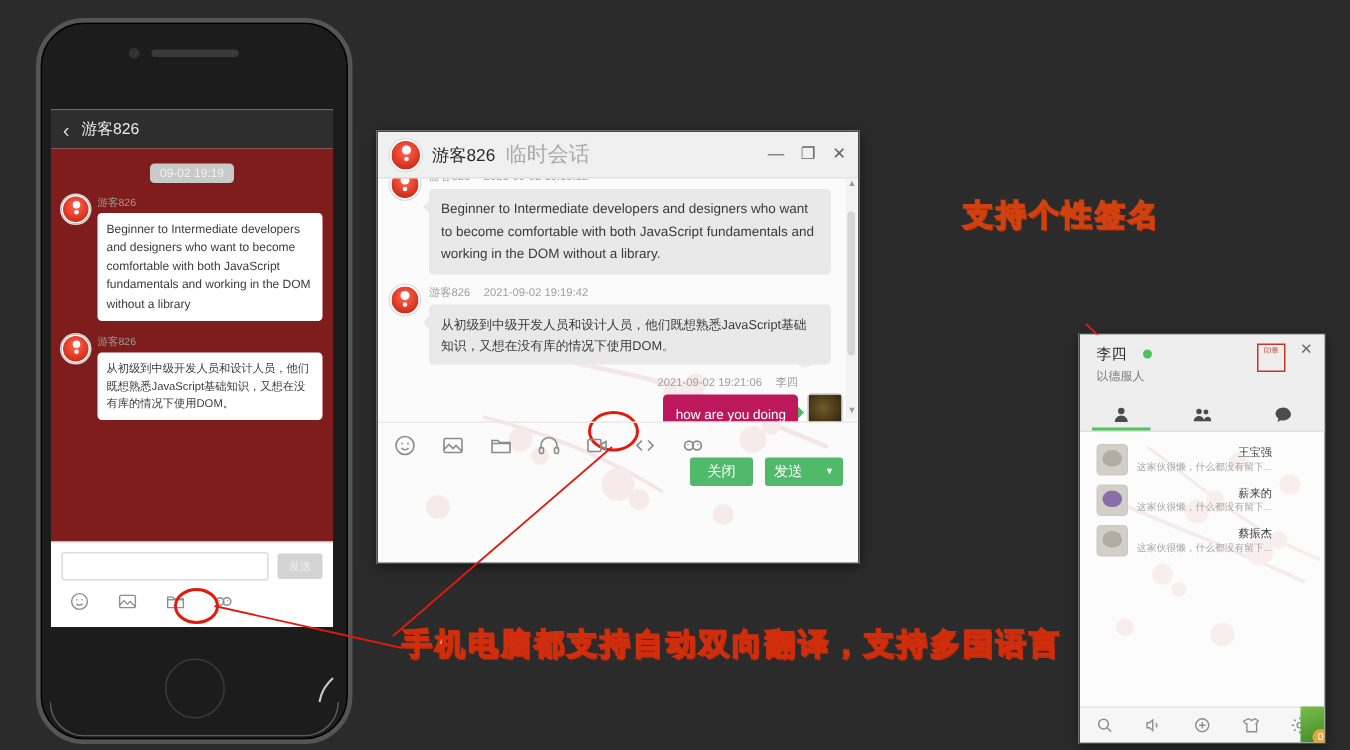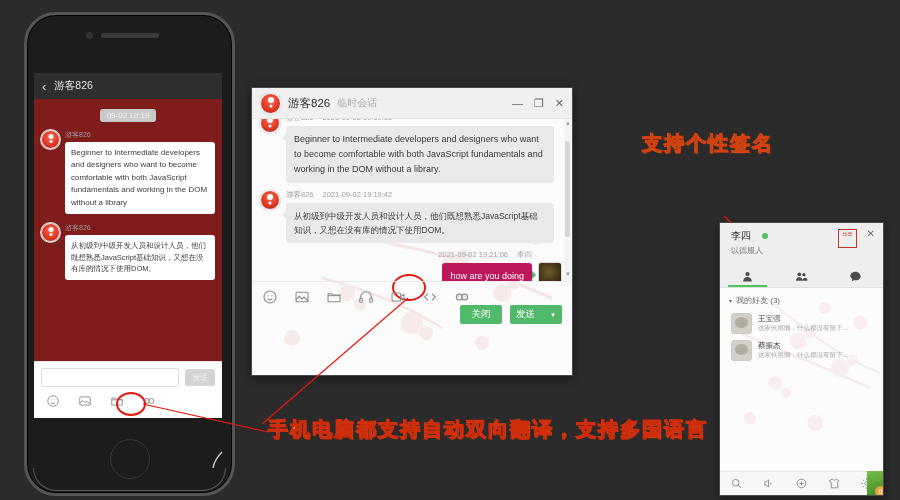--- a/index.html
+++ b/index.html
@@ -101,21 +101,21 @@
   .cw-av{
     width:19px;height:19px;border-radius:50%;
     background:radial-gradient(circle at 50% 38%,#ff6a55 0%,#e03a25 55%,#a81f12 100%);
     border:1.5px solid #fff;box-shadow:0 0 0 1px #e0e0e0;position:relative;flex:none;
   }
   .cw-av:after{
     content:"";position:absolute;left:50%;top:3px;transform:translateX(-50%);
     width:6px;height:6px;border-radius:50%;background:#fff;box-shadow:0 6px 0 -1.5px #fff;
   }
   .cw-name{font-size:11.5px;color:#2b2b2b;}
-  .cw-sub{font-size:10px;color:#a9a9a9;}
+  .cw-sub{font-size:14px;color:#a9a9a9;}
   .cw-wctl{margin-left:auto;display:flex;align-items:center;gap:11px;color:#666;}
   .cw-wctl span{font-size:11px;line-height:1;cursor:pointer;}
   .cw-msgs{
     position:relative;height:160px;overflow:hidden;padding:2px 10px 0 8px;z-index:2;
   }
   .cw-scroll{
     position:absolute;right:1px;top:31px;width:7px;height:160px;background:#f3f3f3;z-index:3;
   }
   .cw-scroll .thumb{position:absolute;left:1px;top:22px;width:5px;height:96px;background:#d6d6d6;border-radius:3px;}
   .cw-scroll .up,.cw-scroll .dn{position:absolute;left:1px;width:5px;height:7px;color:#9a9a9a;font-size:6px;text-align:center;line-height:7px;}
@@ -187,21 +187,21 @@
   .rp-list{position:relative;z-index:2;height:185px;overflow:hidden;padding-top:5px;}
   .rp-grp{display:flex;align-items:center;gap:4px;padding:2px 0 4px 9px;font-size:8px;color:#6a6a6a;cursor:pointer;}
   .rp-grp .chev{font-size:6px;}
   .rp-item{display:flex;align-items:center;gap:6px;padding:3px 8px 3px 11px;cursor:pointer;}
   .rp-iav{
     width:19px;height:19px;border-radius:3px;flex:none;
     background:#d3cfc9;border:1px solid #cfcac3;position:relative;overflow:hidden;
   }
   .rp-iav i{position:absolute;left:3px;top:3px;width:13px;height:11px;border-radius:50% 50% 45% 45%;background:#b3aca2;}
   .rp-iav.p i{background:#8a6ea8;}
-  .rp-txt{min-width:0;}
+  .rp-txt{min-width:0;text-align:right;}
   .rp-inm{font-size:7.5px;color:#3d3d3d;}
   .rp-isg{font-size:6.5px;color:#a5a5a5;white-space:nowrap;overflow:hidden;text-overflow:ellipsis;max-width:104px;}
   .rp-foot{
     position:absolute;left:0;bottom:0;width:100%;height:23px;background:#f6f6f6;
     border-top:1px solid #e6e6e6;display:flex;align-items:center;justify-content:space-around;
     z-index:3;color:#8d8d8d;
   }
   .rp-foot .ic{width:13px;height:13px;}
   .rp-leaf{
     position:absolute;right:0;bottom:0;width:16px;height:24px;
@@ -500,35 +500,40 @@
       <div class="rp-tab">
         <span class="ic">
           <svg viewBox="0 0 24 24" fill="currentColor">
               <path d="M12 3C6.8 3 2.5 6.4 2.5 10.6c0 2.4 1.4 4.6 3.6 6L5 20.8l4-2.1c1 .2 2 .4 3 .4 5.2 0 9.5-3.4 9.5-7.6S17.2 3 12 3z"></path>
             </svg>
         </span>
       </div>
     </div>
 
     <div class="rp-list">
-      <div class="rp-grp">
-        <span class="chev">▾</span>
-        <span>我的好友 (3)</span>
-      </div>
 
       <div class="rp-item">
         <div class="rp-iav">
             <i></i>
           </div>
         <div class="rp-txt">
           <div class="rp-inm">王宝强</div>
           <div class="rp-isg">这家伙很懒，什么都没有留下...</div>
         </div>
       </div>
 
+      <div class="rp-item">
+        <div class="rp-iav p">
+            <i></i>
+          </div>
+        <div class="rp-txt">
+          <div class="rp-inm">薪来的</div>
+          <div class="rp-isg">这家伙很懒，什么都没有留下...</div>
+        </div>
+      </div>
 
       <div class="rp-item">
         <div class="rp-iav">
             <i></i>
           </div>
         <div class="rp-txt">
           <div class="rp-inm">蔡振杰</div>
           <div class="rp-isg">这家伙很懒，什么都没有留下...</div>
         </div>
       </div>

